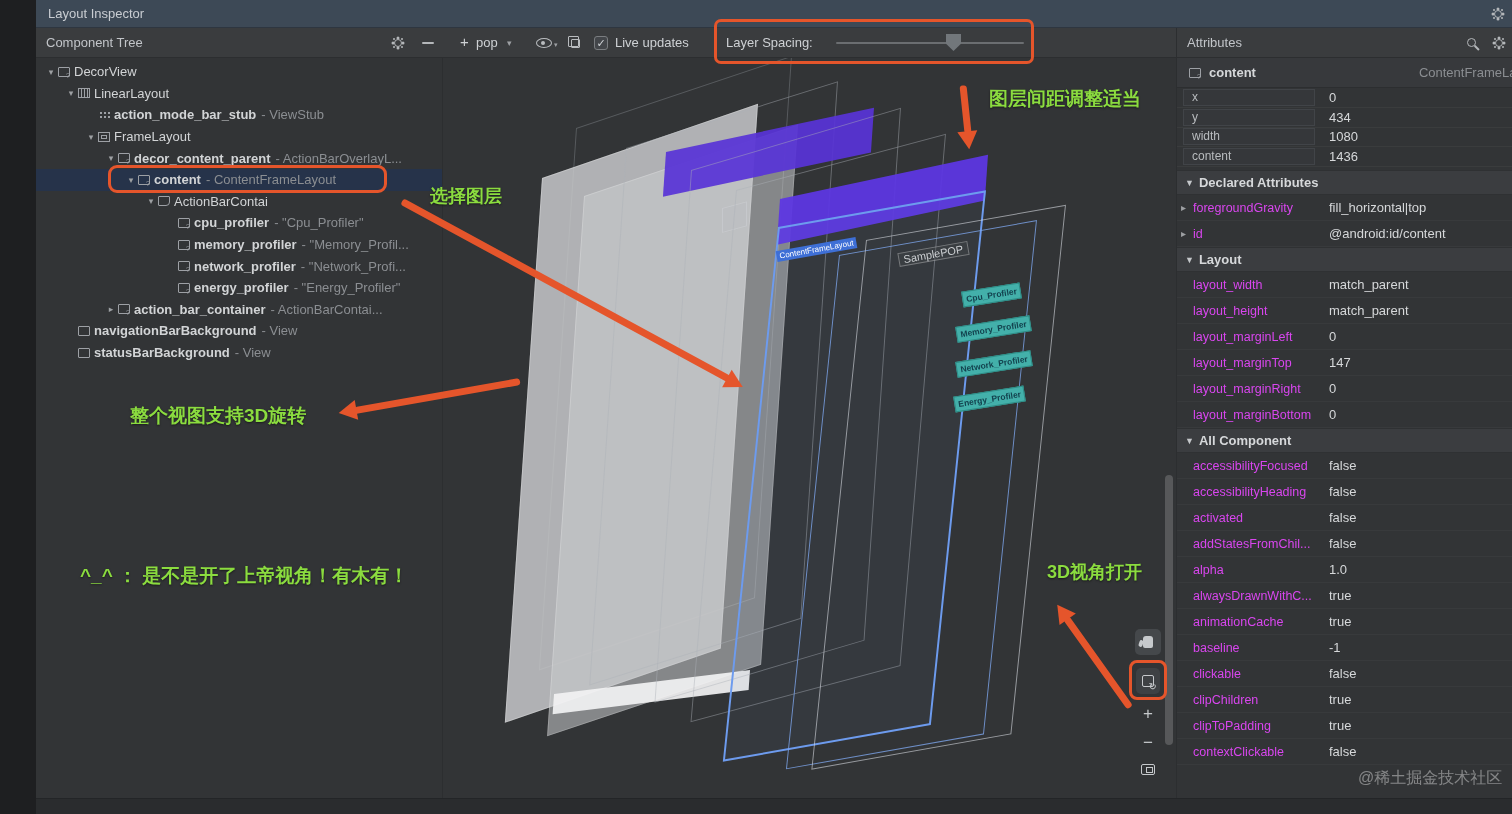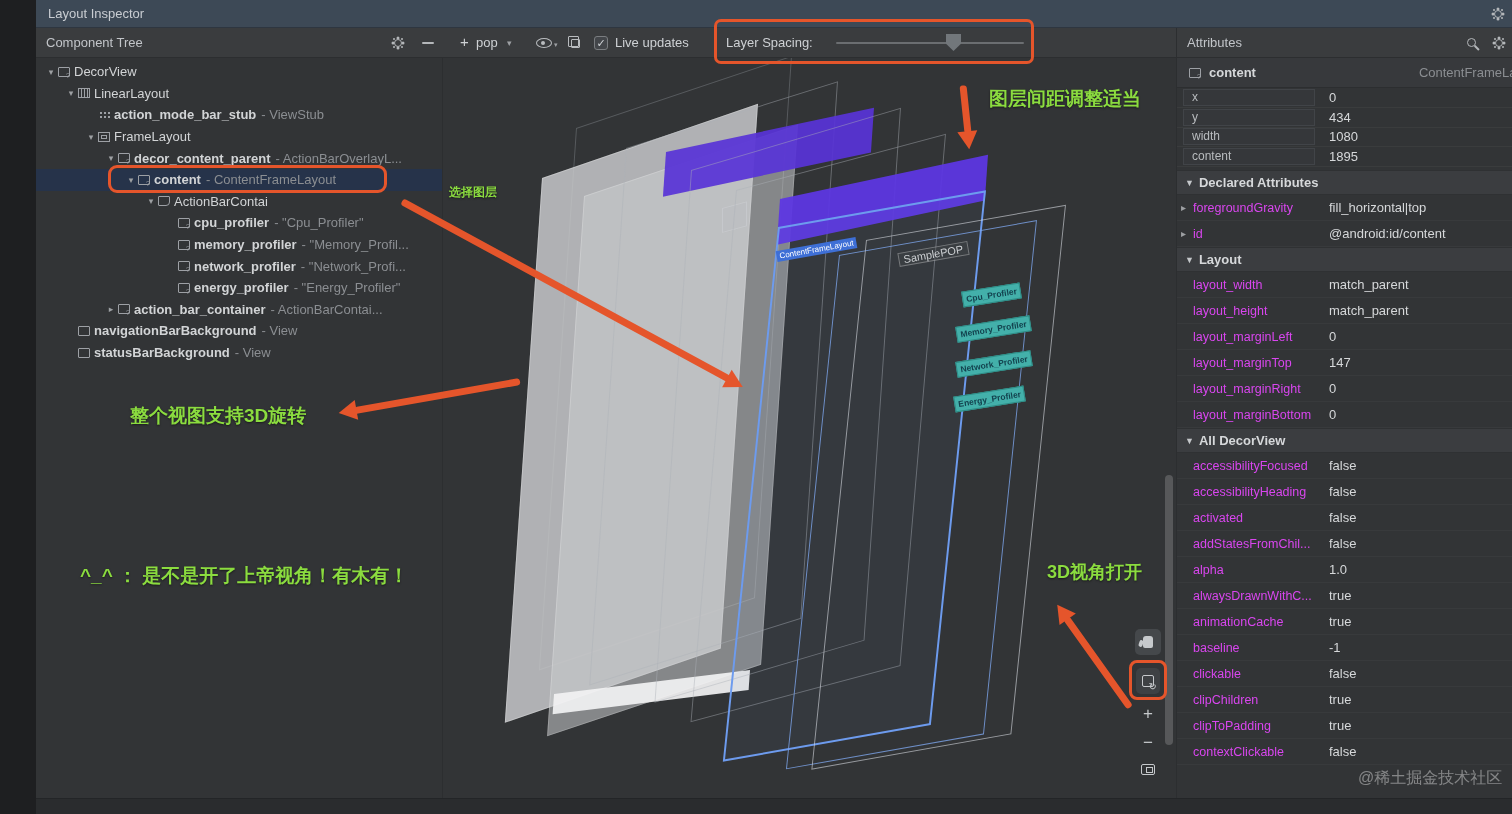--- a/index.html
+++ b/index.html
@@ -289,21 +289,21 @@
         <div class="geom-row">
           <span class="geom-label">y</span>
           <span class="geom-value">434</span>
         </div>
         <div class="geom-row">
           <span class="geom-label">width</span>
           <span class="geom-value">1080</span>
         </div>
         <div class="geom-row">
           <span class="geom-label">content</span>
-          <span class="geom-value">1895</span>
+          <span class="geom-value">1436</span>
         </div>
       </div>
     <div class="sections">
         <div class="sec-h">
           <span class="tri">▼</span>
           <span>Declared Attributes</span>
         </div>
         <div class="attr-row">
           <span class="exp">▸</span>
           <span class="lab">foregroundGravity</span>
@@ -343,21 +343,21 @@
           <span class="lab">layout_marginRight</span>
           <span class="val">0</span>
         </div>
         <div class="attr-row">
           <span class="exp"></span>
           <span class="lab">layout_marginBottom</span>
           <span class="val">0</span>
         </div>
         <div class="sec-h">
           <span class="tri">▼</span>
-          <span>All DecorView</span>
+          <span>All Component</span>
         </div>
         <div class="attr-row">
           <span class="exp"></span>
           <span class="lab">accessibilityFocused</span>
           <span class="val">false</span>
         </div>
         <div class="attr-row">
           <span class="exp"></span>
           <span class="lab">accessibilityHeading</span>
           <span class="val">false</span>
@@ -420,20 +420,20 @@
 
   <div class="obox" style="left:678px;top:19px;width:320px;height:45px;border-radius:7px;"></div>
   <div class="obox" style="left:72px;top:165px;width:279px;height:28px;border-radius:9px;"></div>
   <div class="obox" style="left:1093px;top:660px;width:38px;height:40px;border-radius:8px;"></div>
 
   <div class="arrow" style="left:366px;top:198px;width:372px;transform:rotate(28.5deg);"></div>
   <div class="arrow" style="left:927px;top:82px;width:48px;transform:rotate(84deg);"></div>
   <div class="arrow" style="left:484px;top:378px;width:168px;transform:rotate(170deg);"></div>
   <div class="arrow" style="left:1094px;top:704px;width:110px;transform:rotate(234.5deg);"></div>
 
-  <div class="note" style="left:413px;top:184px;font-size:12px;">选择图层</div>
+  <div class="note" style="left:394px;top:184px;font-size:18px;">选择图层</div>
   <div class="note" style="left:953px;top:86px;">图层间距调整适当</div>
   <div class="note" style="left:94px;top:403px;">整个视图支持3D旋转</div>
   <div class="note" style="left:44px;top:563px;">^_^ ： 是不是开了上帝视角！有木有！</div>
   <div class="note" style="left:1011px;top:560px;font-size:18px;">3D视角打开</div>
 
   <div class="watermark">@稀土掘金技术社区</div>
 </div>
 
 </body></html>

